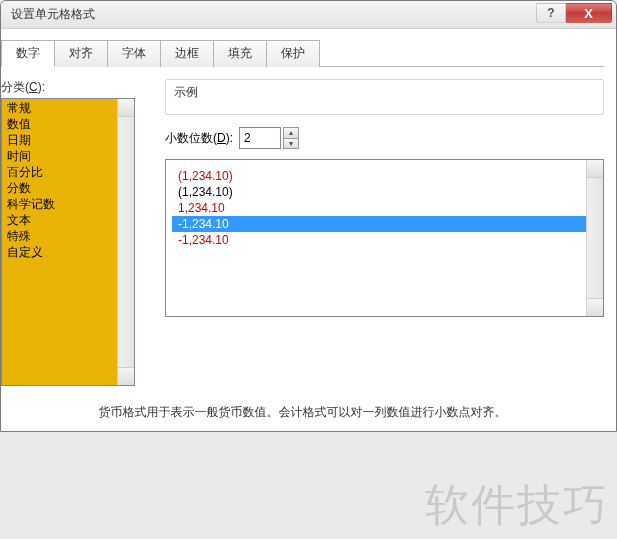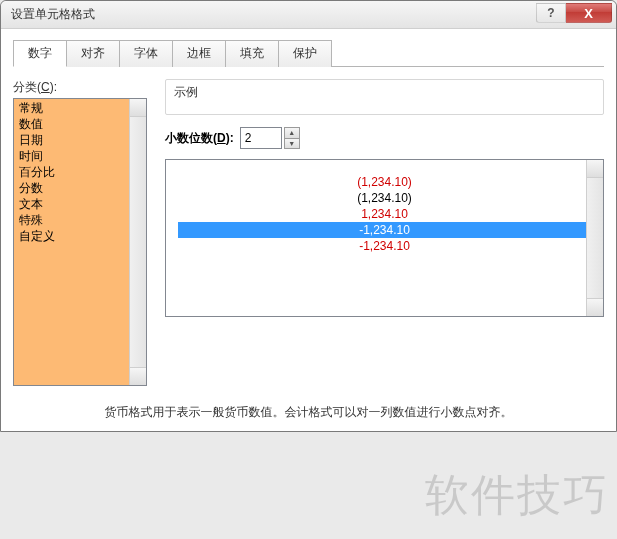--- a/index.html
+++ b/index.html
@@ -46,21 +46,21 @@
   }
   .tb-close {
     width: 46px;
     background: linear-gradient(#e07b78,#c74a44 45%,#c13c36 46%,#d05a54);
     color: #fff; font-weight: bold;
     border-radius: 0 0 3px 0;
     border-left: none;
     font-size: 13px;
   }
   .client {
-    padding: 10px 12px 10px 12px;
+    padding: 10px 12px 10px 0;
     background: #fff;
   }
   .tabs {
     display: flex;
     border-bottom: 1px solid #b5b5b5;
     position: relative;
   }
   .tab {
     padding: 4px 14px;
     border: 1px solid #b5b5b5;
@@ -69,27 +69,27 @@
     margin-right: -1px;
     position: relative;
     top: 1px;
     color: #333;
   }
   .tab.active {
     background: #fff;
     border-bottom: 1px solid #fff;
     z-index: 2;
   }
-  .panel { padding-top: 12px; display: flex; }
+  .panel { padding-top: 12px; display: flex; gap: 12px; }
   .leftcol { width: 134px; }
   .label { color: #333; margin-bottom: 2px; }
   .listbox {
     border: 1px solid #828790;
     height: 288px;
-    background: #fdba74;
+    background: #eab308;
     position: relative;
     overflow: hidden;
   }
   .listbox .scroll {
     position: absolute; right: 0; top: 0; bottom: 0; width: 17px;
     background: linear-gradient(to right,#f0f0f0,#e4e4e4);
     border-left: 1px solid #cfcfcf;
   }
   .listbox .scroll::before {
     content:""; position:absolute; top:0; left:0; right:0; height:17px;
@@ -108,21 +108,21 @@
   .samplebox {
     border: 1px solid #d7d7d7;
     border-radius: 2px;
     height: 36px;
     padding: 4px 8px;
     color:#333;
     margin-bottom: 12px;
     background:#fff;
   }
   .row { display:flex; align-items:center; margin-bottom: 10px; }
-  .row .lbl { margin-right: 6px; font-weight: bold; }
+  .row .lbl { margin-right: 6px; }
   .spinner {
     display:flex; align-items:stretch; height:22px;
   }
   .spinner input {
     width: 42px; border:1px solid #828790; padding:1px 4px;
     font-family: inherit; font-size:12px;
   }
   .spinner .spin {
     width:16px; display:flex; flex-direction:column; margin-left:2px;
   }
@@ -157,30 +157,30 @@
   .neglist .scroll::before {
     content:""; position:absolute; top:0; left:0; right:0; height:17px;
     background: linear-gradient(#f6f6f6,#dedede);
     border-bottom:1px solid #cfcfcf;
   }
   .neglist .scroll::after {
     content:""; position:absolute; bottom:0; left:0; right:0; height:17px;
     background: linear-gradient(#f6f6f6,#dedede);
     border-top:1px solid #cfcfcf;
   }
-  .neglist ul { list-style:none; margin:12px; padding:2px 0;text-align:center; }
+  .neglist ul { list-style:none; margin:6px; padding:2px 0; }
   .neglist li {
     padding: 0 6px; line-height:16px; font-family: Tahoma, sans-serif;
   }
   .neglist li.sel { background:#3399ff; color:#fff !important; }
   .desc {
     margin-top: 18px; color:#333;text-align:center;
   }
   .watermark {
-    position:absolute; right:8px; bottom:14px;
+    position:absolute; right:8px; bottom:4px;
     font-size:44px; font-weight:500; color:rgba(0,0,0,0.14);
     font-family: "Microsoft YaHei", sans-serif; letter-spacing:2px;
     pointer-events:none;
   }
   .uline { text-decoration: underline; }
 </style>
 </head>
 <body>
 
 <div class="window">
@@ -209,20 +209,21 @@
           <span>分类(</span><span class="uline">C</span><span>):</span>
         </div>
         <div class="listbox">
           <ul id="catlist">
               <li>常规</li>
               <li>数值</li>
               <li>日期</li>
               <li>时间</li>
               <li>百分比</li>
               <li>分数</li>
+              <li>科学记数</li>
               <li>文本</li>
               <li>特殊</li>
               <li>自定义</li>
             </ul>
           <div class="scroll"></div>
         </div>
       </div>
 
       <div class="rightcol">
         <div class="samplebox">

